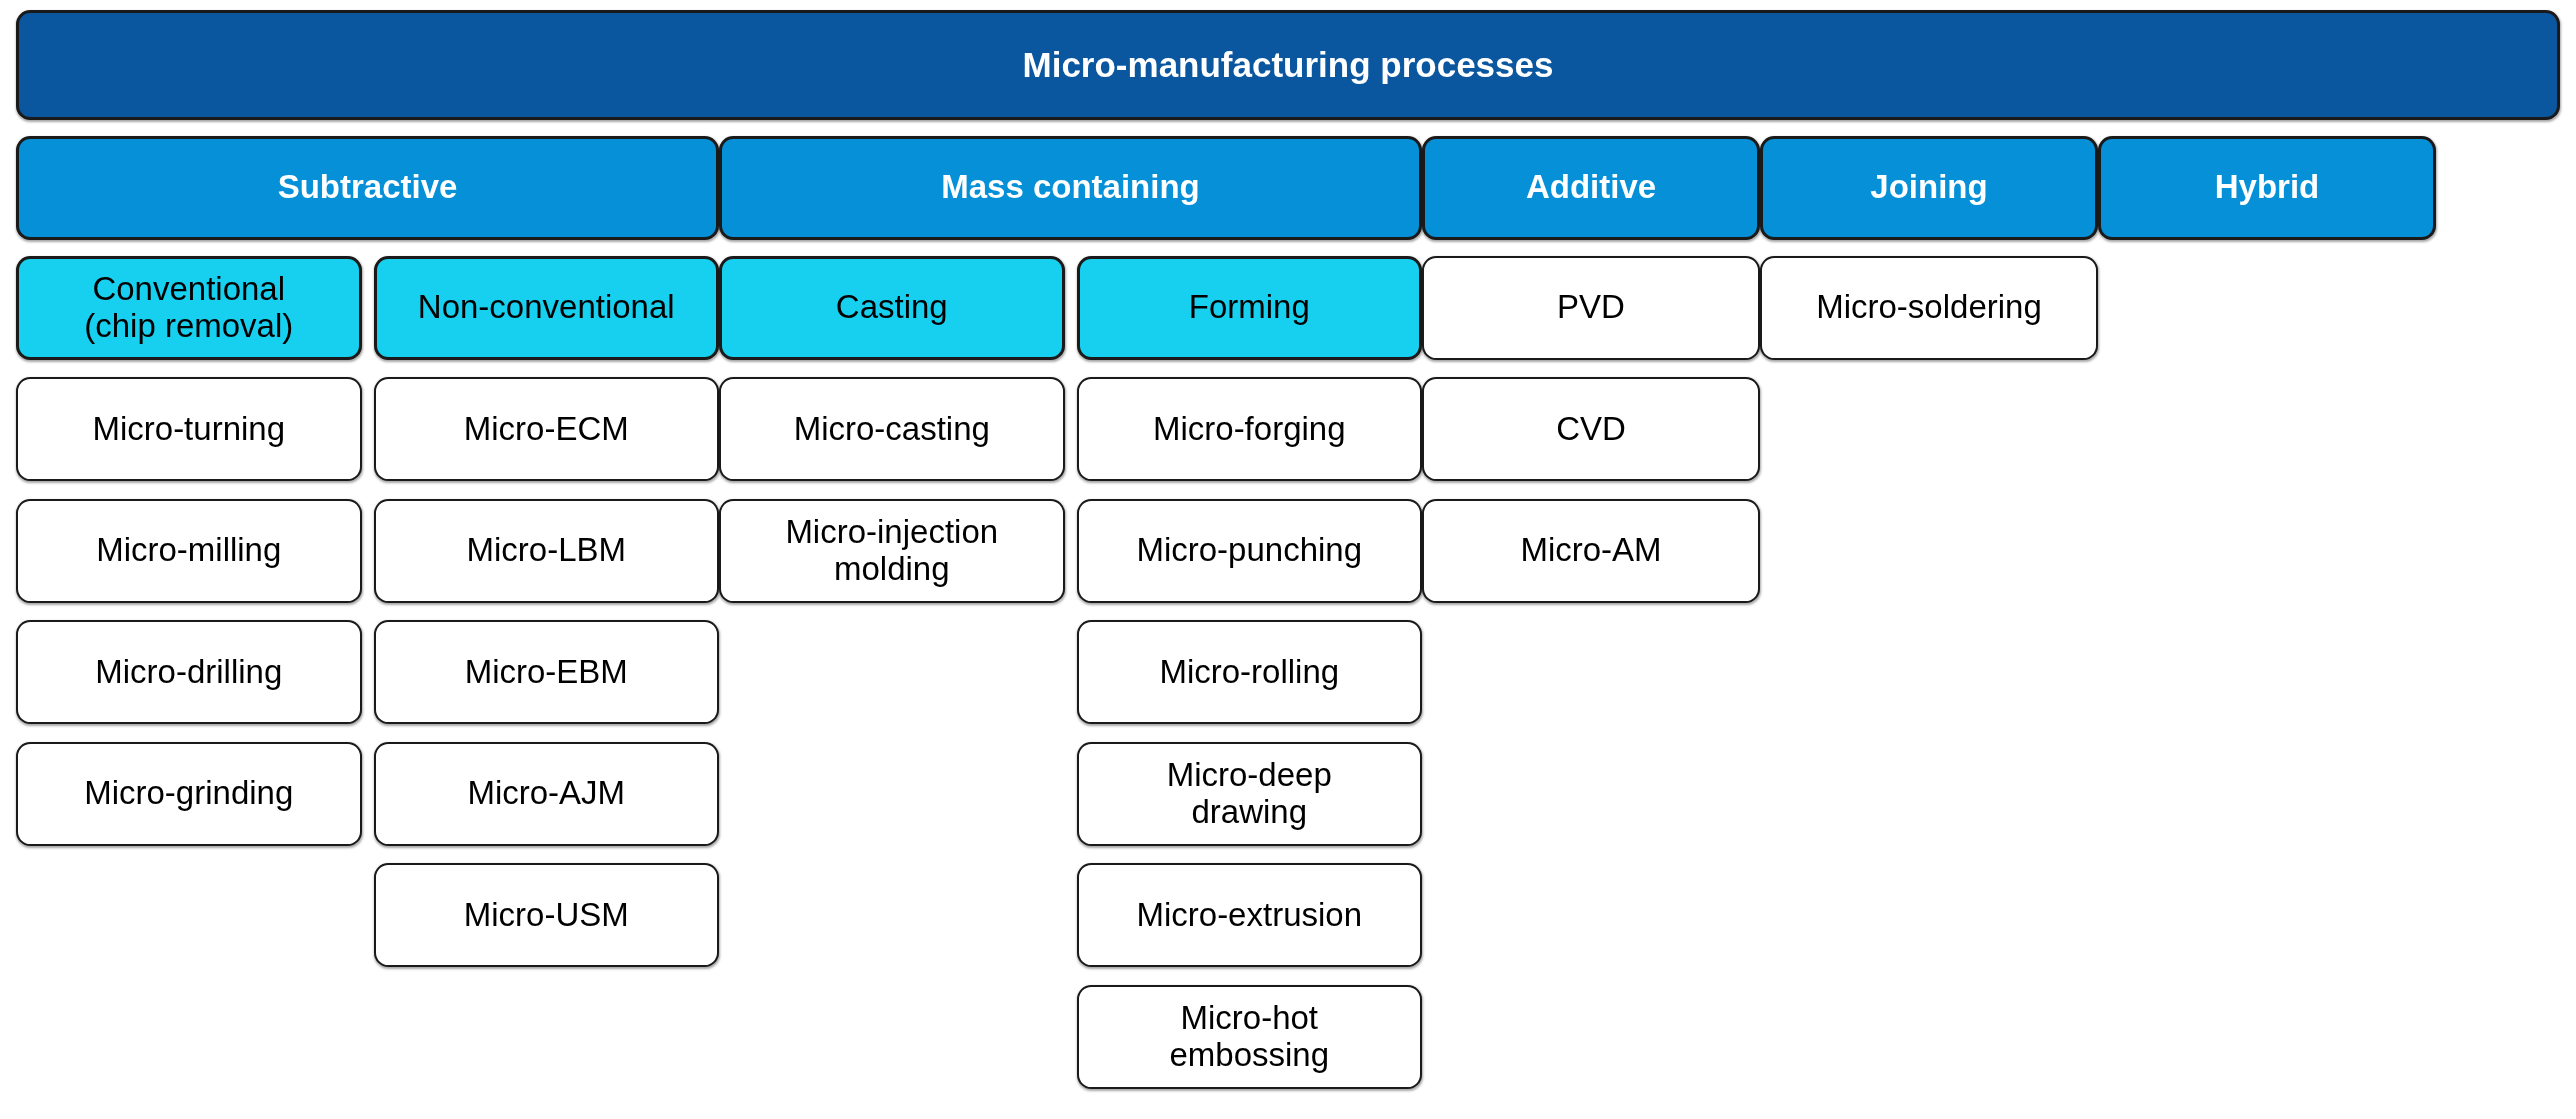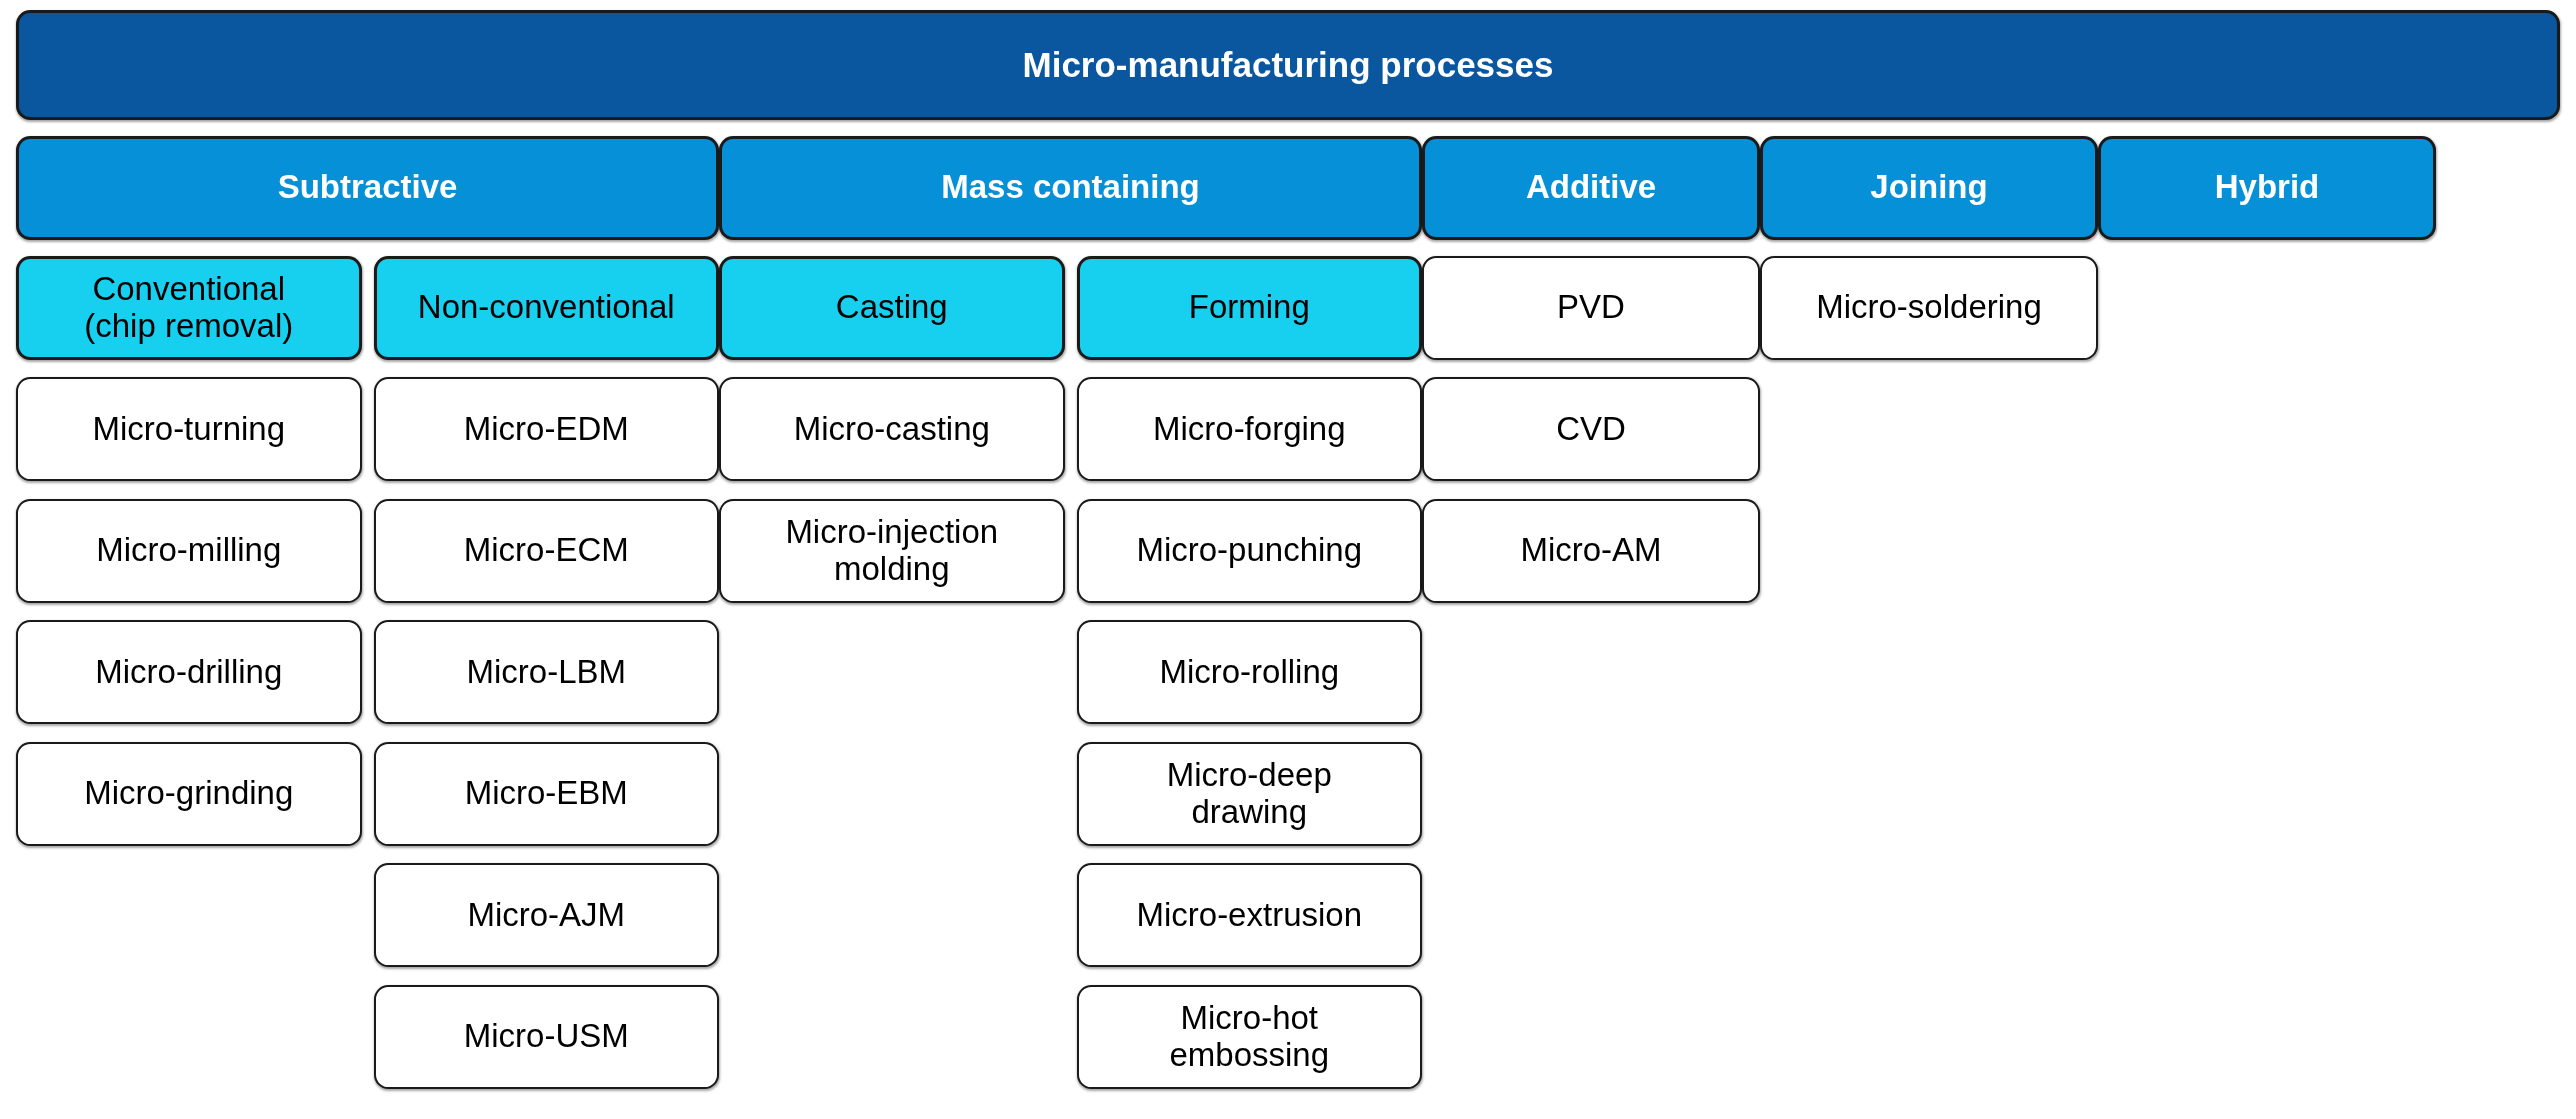--- a/index.html
+++ b/index.html
@@ -92,21 +92,20 @@
           <div class="col" style="width: 346px;">
             <div class="box cell subgroup">Conventional
 (chip removal)</div>
             <div class="box cell leaf">Micro-turning</div>
             <div class="box cell leaf">Micro-milling</div>
             <div class="box cell leaf">Micro-drilling</div>
             <div class="box cell leaf">Micro-grinding</div>
           </div>
           <div class="col" style="width: 346px;">
             <div class="box cell subgroup">Non-conventional</div>
-            <div class="box cell leaf">Micro-EDM</div>
             <div class="box cell leaf">Micro-ECM</div>
             <div class="box cell leaf">Micro-LBM</div>
             <div class="box cell leaf">Micro-EBM</div>
             <div class="box cell leaf">Micro-AJM</div>
             <div class="box cell leaf">Micro-USM</div>
           </div>
         </div>
       </div>
       <div class="group" style="width: 703px;">
         <div class="box group-header">Mass containing</div>

